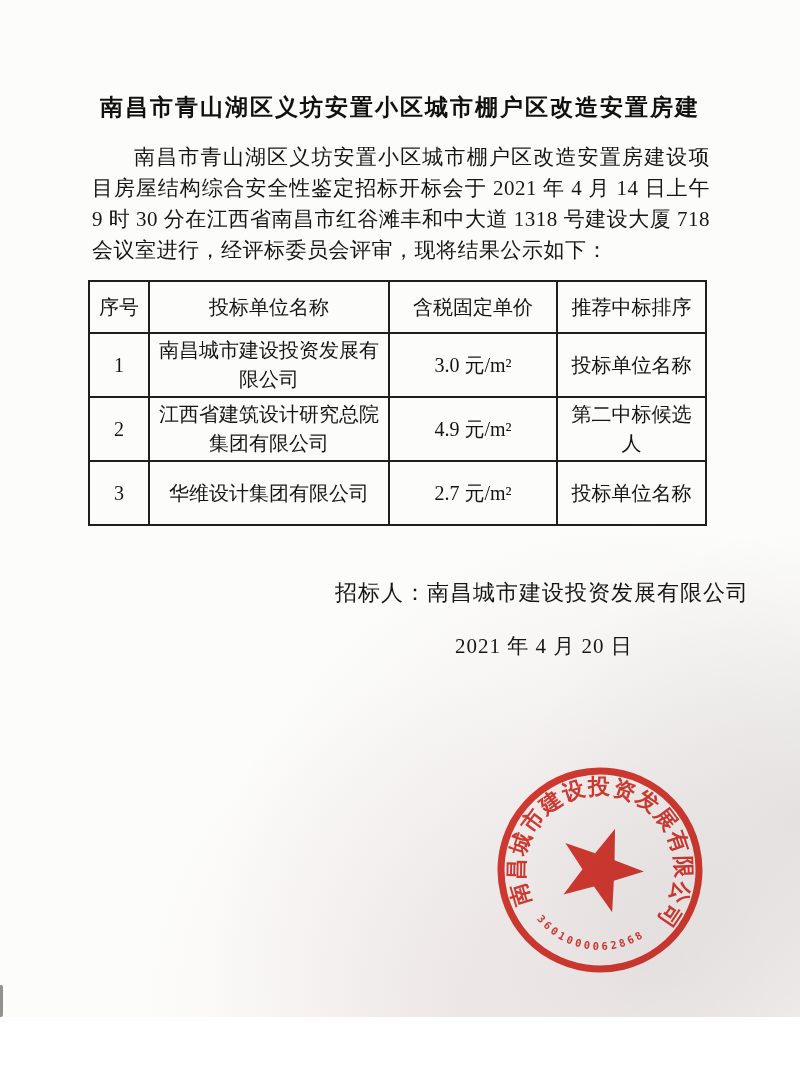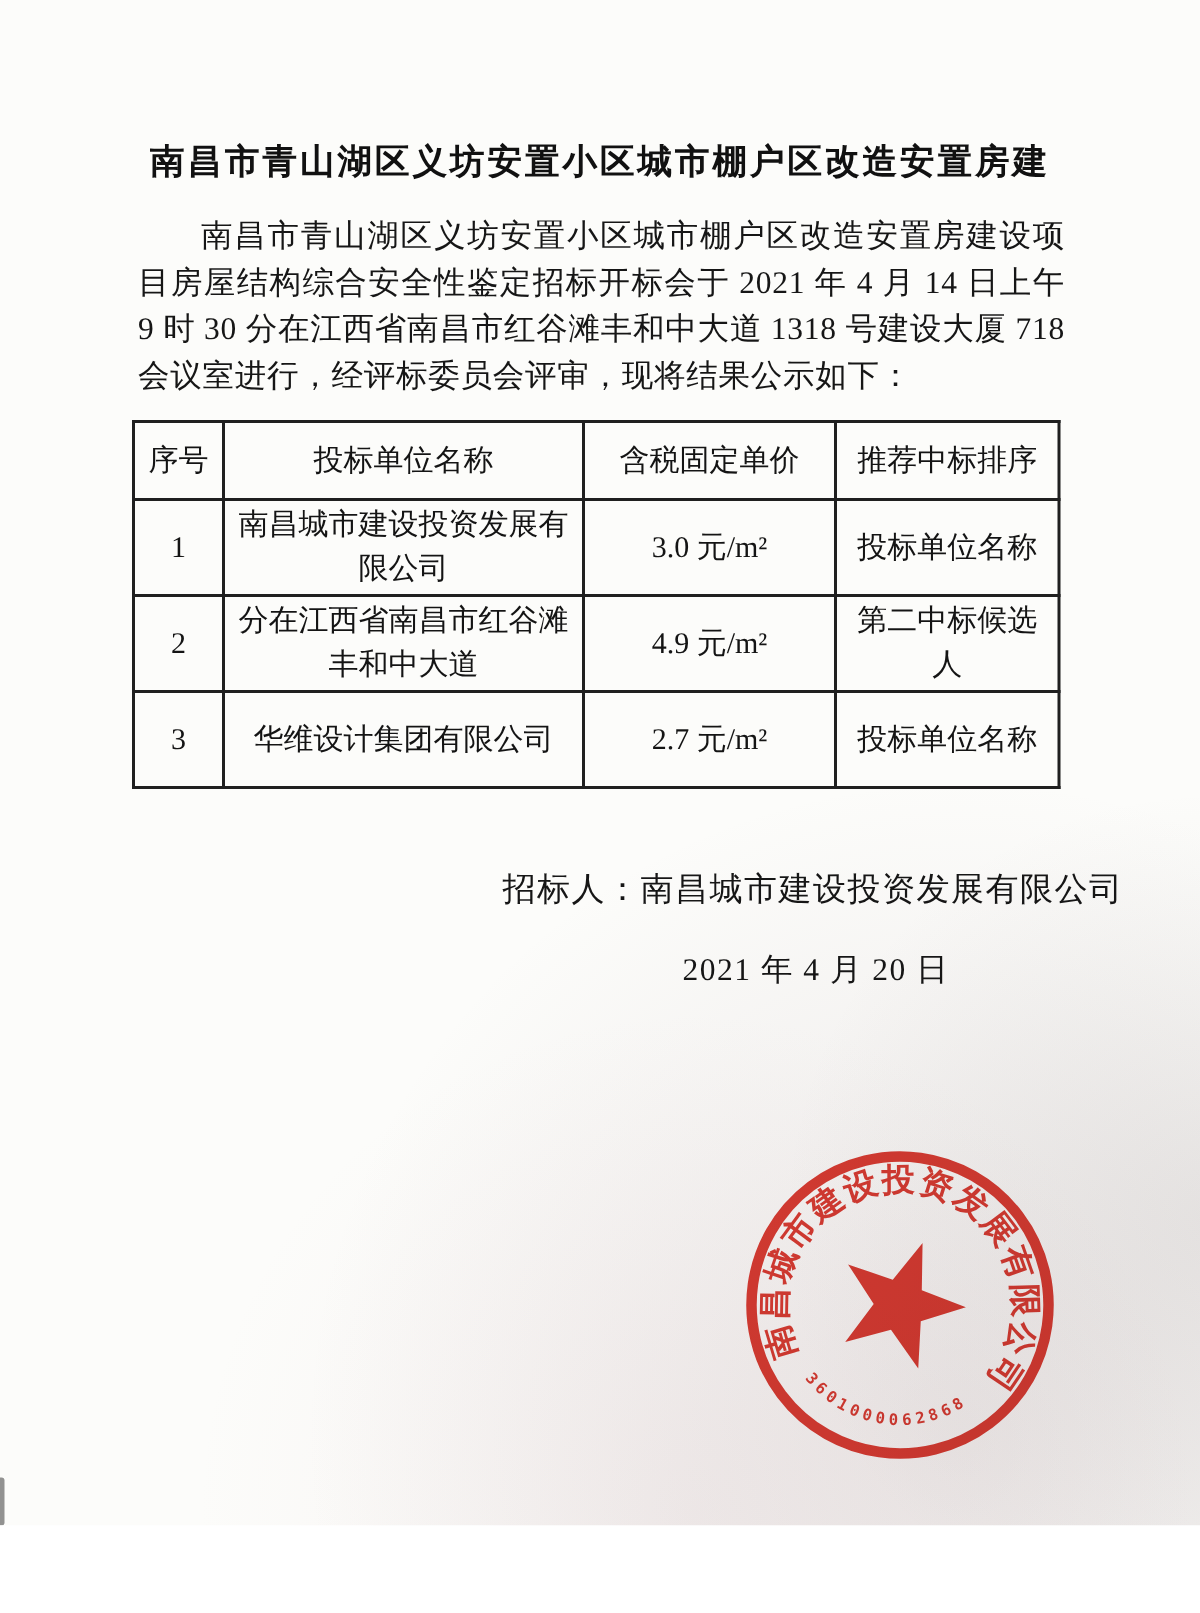--- a/index.html
+++ b/index.html
@@ -131,21 +131,21 @@
     </thead>
     <tbody>
       <tr>
         <td>1</td>
         <td>南昌城市建设投资发展有限公司</td>
         <td>3.0 元/m²</td>
         <td>投标单位名称</td>
       </tr>
       <tr>
         <td>2</td>
-        <td>分在江西省南昌市红谷滩丰和中大道</td>
+        <td>江西省建筑设计研究总院集团有限公司</td>
         <td>4.9 元/m²</td>
         <td>第二中标候选人</td>
       </tr>
       <tr>
         <td>3</td>
         <td>华维设计集团有限公司</td>
         <td>2.7 元/m²</td>
         <td>投标单位名称</td>
       </tr>
     </tbody>

